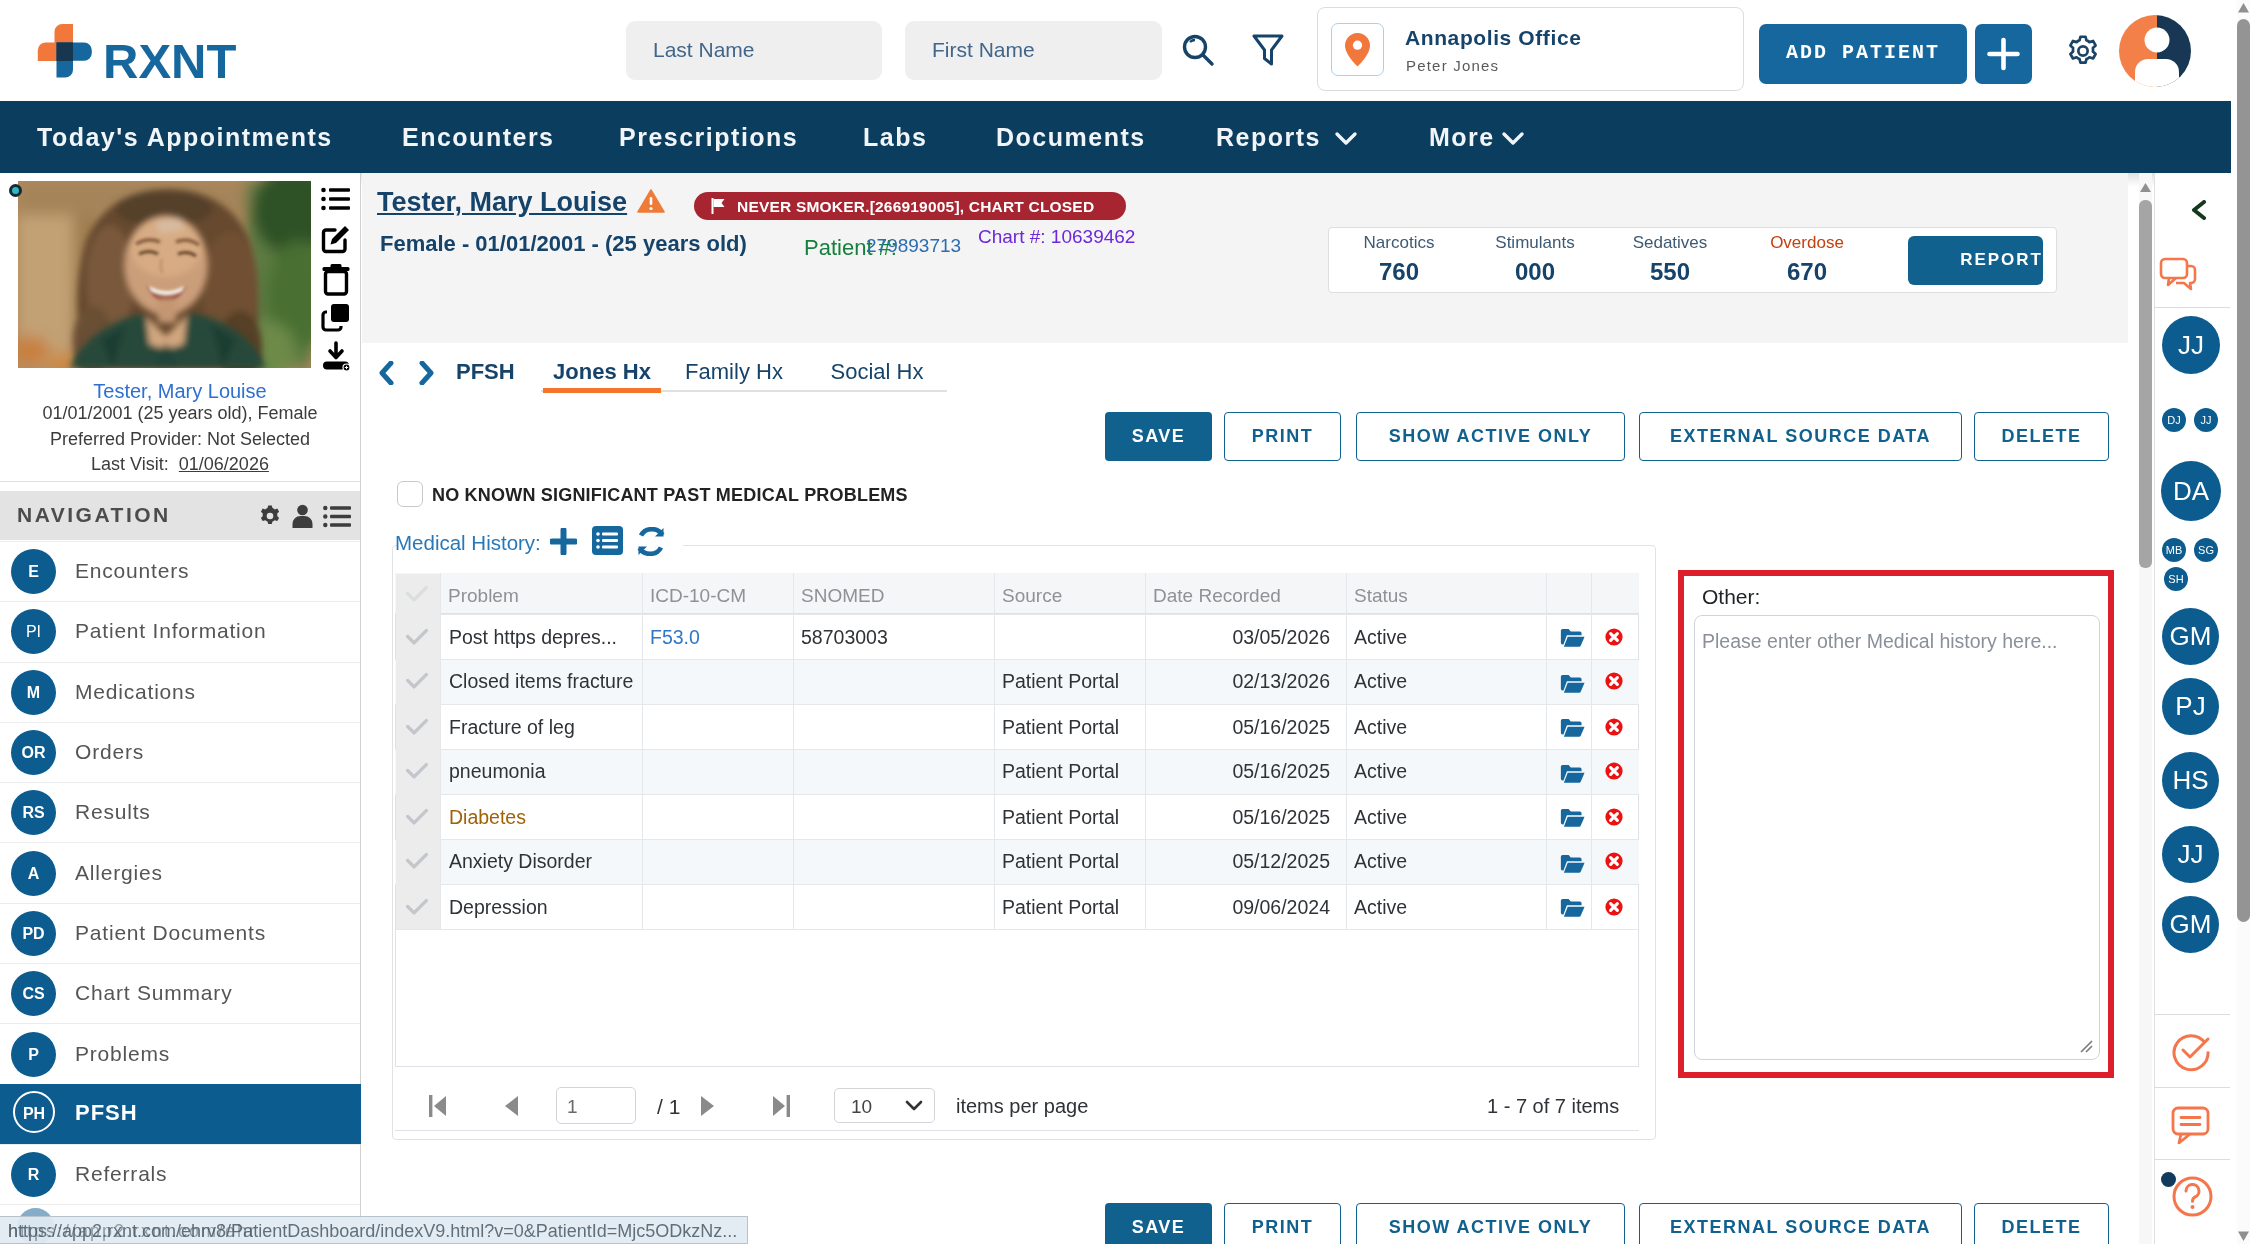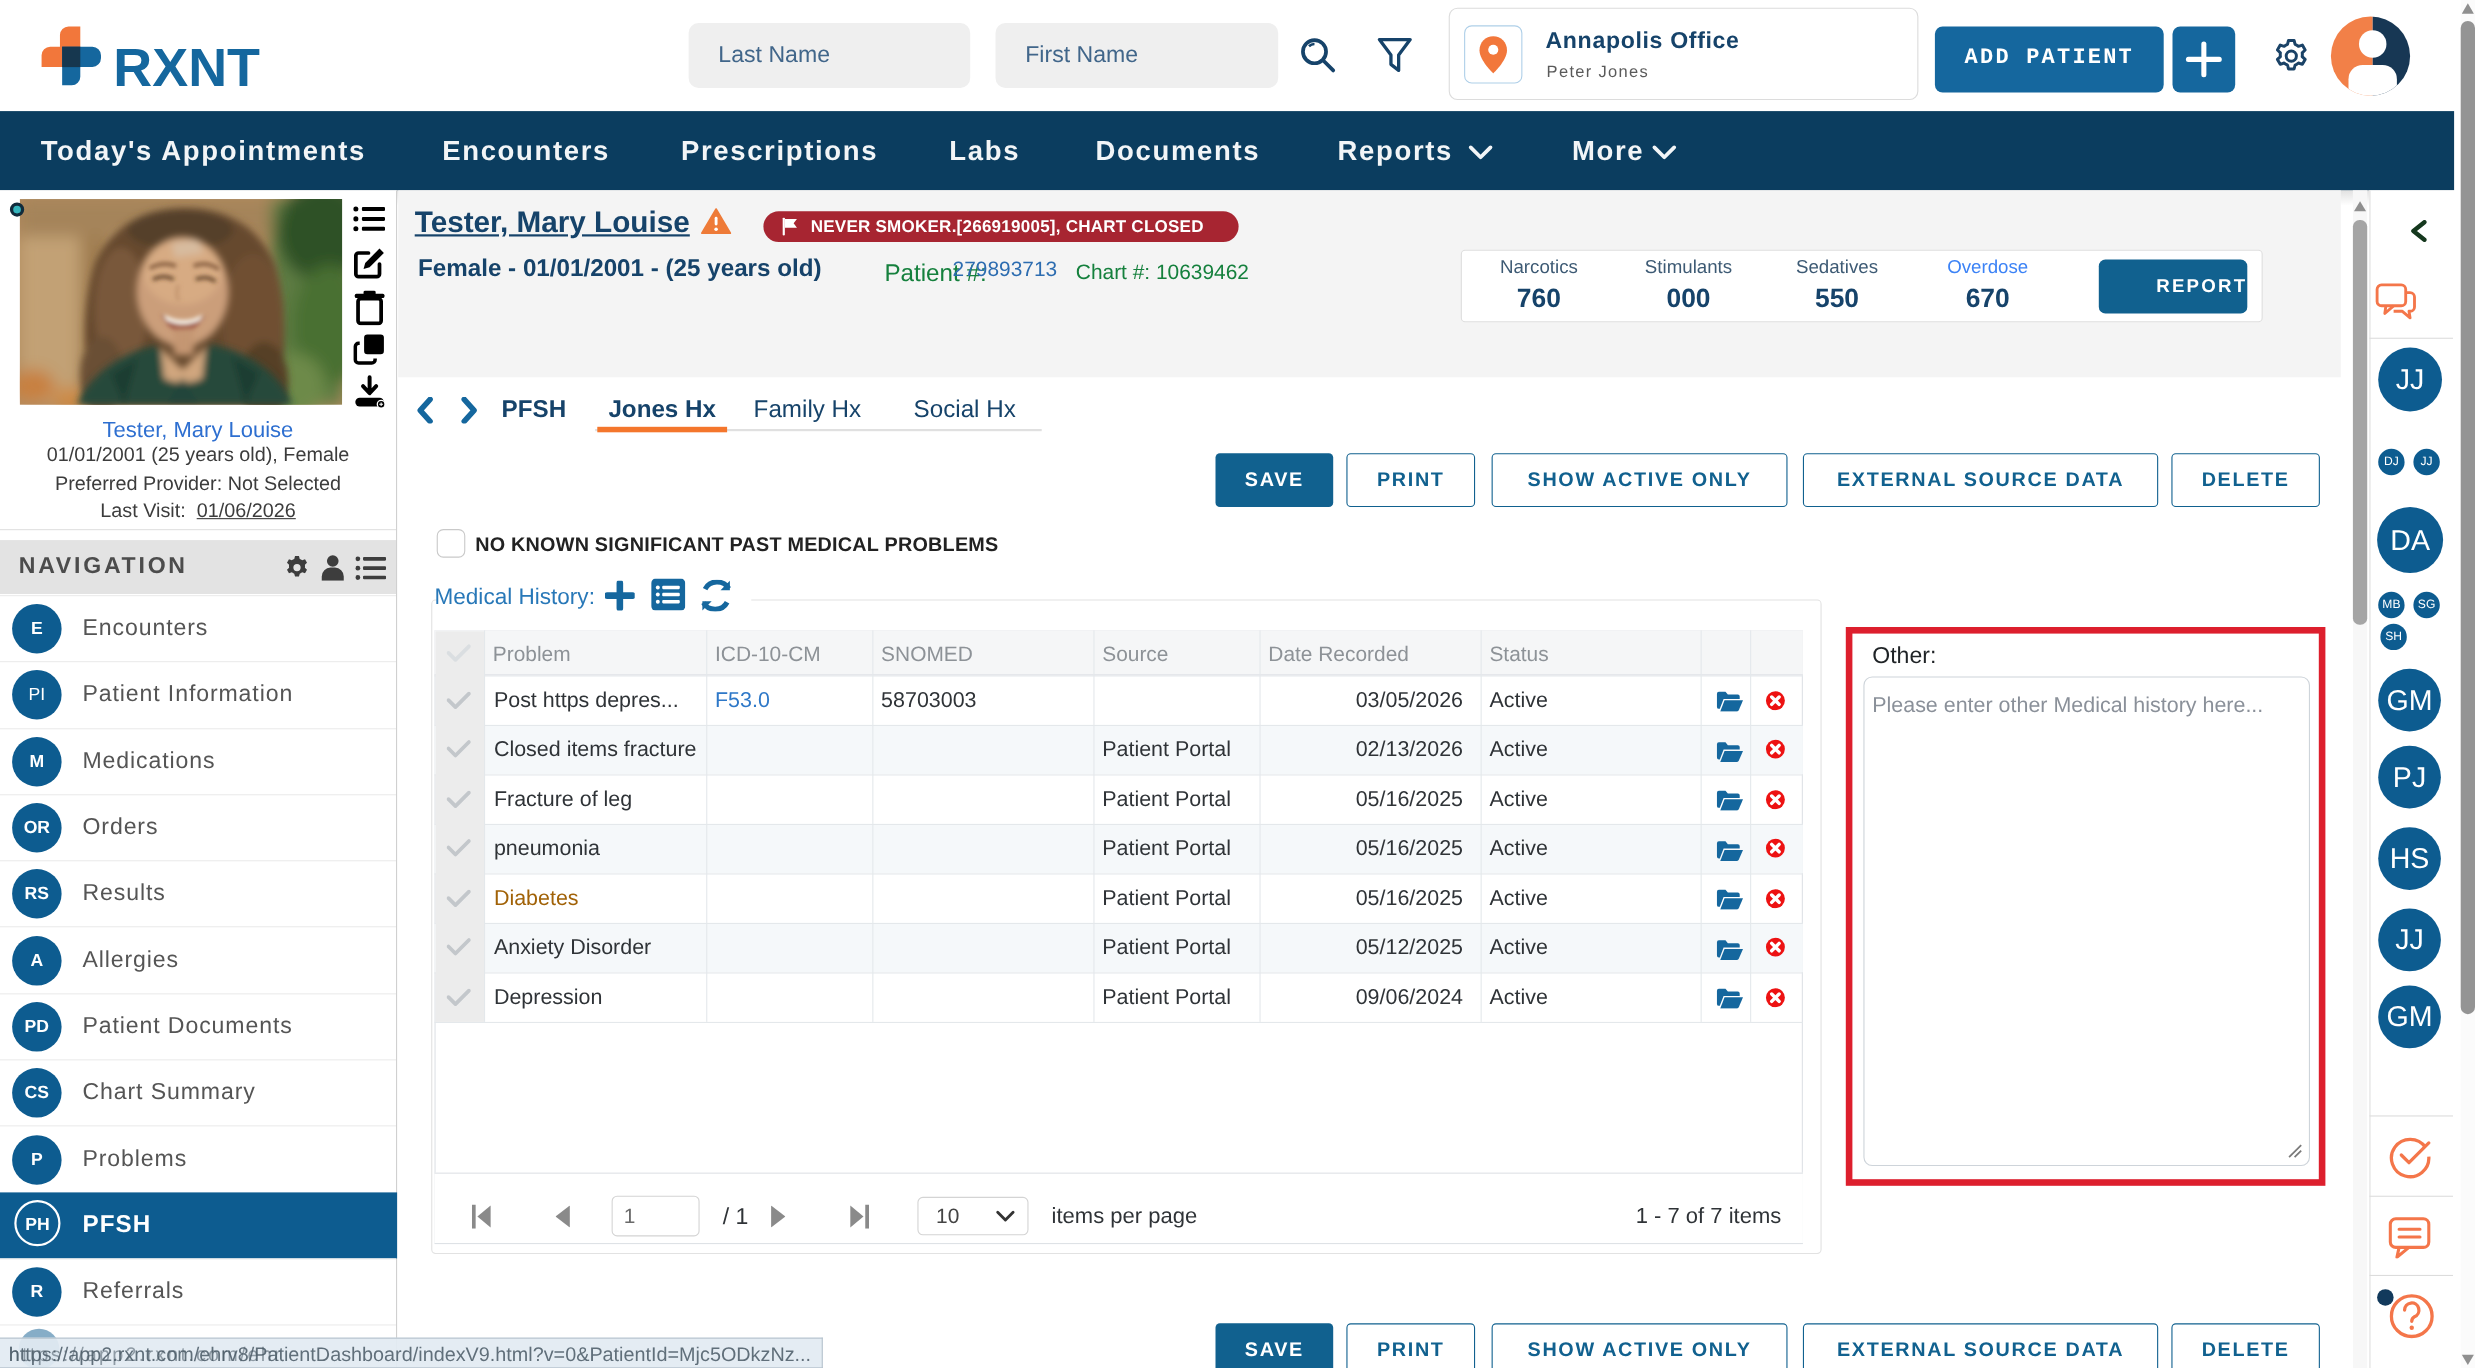--- a/index.html
+++ b/index.html
@@ -264,30 +264,30 @@
 </svg>
 <div class="abs" style="left:694px;top:192px;width:432px;height:28px;background:#a72531;border-radius:14px;"></div>
 <svg class="abs" style="left:711px;top:198px;" width="16" height="16" viewBox="0 0 16 16">
   <path d="M1.5 0.5 v15" stroke="#fff" stroke-width="2" stroke-linecap="round"></path>
   <path d="M2.5 1 h11 l-3 4 3 4 h-11 z" fill="#fff"></path>
 </svg>
 <div class="abs" style="left:737px;top:198px;font-size:15.5px;font-weight:bold;color:#fff;letter-spacing:0.2px;">NEVER SMOKER.[266919005], CHART CLOSED</div>
 <div class="abs" style="left:380px;top:231px;font-size:22px;font-weight:bold;color:#16436a;">Female - 01/01/2001 - (25 years old)</div>
 <div class="abs" style="left:804px;top:235px;font-size:22px;color:#15803d;">Patient #:</div>
 <div class="abs" style="left:866px;top:235px;font-size:19px;color:#2c6cb0;">279893713</div>
-<div class="abs" style="left:978px;top:238px;font-size:19px;color:#15803d;">Chart #: 10639462</div>
+<div class="abs" style="left:978px;top:226px;font-size:19px;color:#6d28d9;">Chart #: 10639462</div>
 
 <div class="abs" style="left:1328px;top:227px;width:729px;height:66px;background:#fff;border:1px solid #dedede;border-radius:4px;"></div>
 <div class="abs" style="left:1339px;top:233px;width:120px;text-align:center;font-size:17px;color:#3d5a74;">Narcotics</div>
 <div class="abs" style="left:1339px;top:258px;width:120px;text-align:center;font-size:24px;font-weight:bold;color:#16436a;">760</div>
 <div class="abs" style="left:1475px;top:233px;width:120px;text-align:center;font-size:17px;color:#3d5a74;">Stimulants</div>
 <div class="abs" style="left:1475px;top:258px;width:120px;text-align:center;font-size:24px;font-weight:bold;color:#16436a;">000</div>
 <div class="abs" style="left:1610px;top:233px;width:120px;text-align:center;font-size:17px;color:#3d5a74;">Sedatives</div>
 <div class="abs" style="left:1610px;top:258px;width:120px;text-align:center;font-size:24px;font-weight:bold;color:#16436a;">550</div>
-<div class="abs" style="left:1747px;top:233px;width:120px;text-align:center;font-size:17px;color:#3b82f6;">Overdose</div>
+<div class="abs" style="left:1747px;top:233px;width:120px;text-align:center;font-size:17px;color:#c2410c;">Overdose</div>
 <div class="abs" style="left:1747px;top:258px;width:120px;text-align:center;font-size:24px;font-weight:bold;color:#16436a;">670</div>
 <div class="abs" style="left:1908px;top:236px;width:135px;height:49px;background:#11618f;border-radius:6px;"></div>
 <div class="abs" style="left:1908px;top:250px;width:135px;text-align:right;font-size:17px;font-weight:bold;color:#fff;letter-spacing:2px;">REPORT</div>
 
 <svg class="abs" style="left:377px;top:361px;" width="18" height="24" viewBox="0 0 18 24">
     <path d="M14 2 L5 12 L14 22" fill="none" stroke="#15679e" stroke-width="5" stroke-linecap="round" stroke-linejoin="round"></path>
   </svg>
 <svg class="abs" style="left:418px;top:361px;" width="18" height="24" viewBox="0 0 18 24">
     <path d="M4 2 L13 12 L4 22" fill="none" stroke="#15679e" stroke-width="5" stroke-linecap="round" stroke-linejoin="round"></path>
   </svg>

